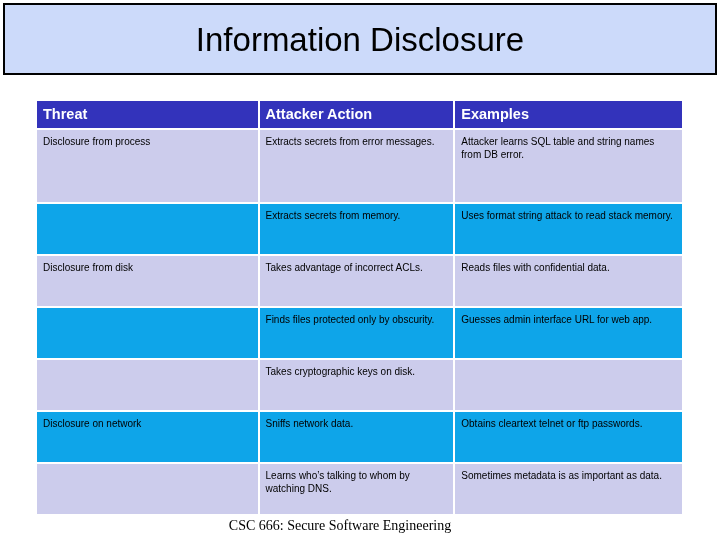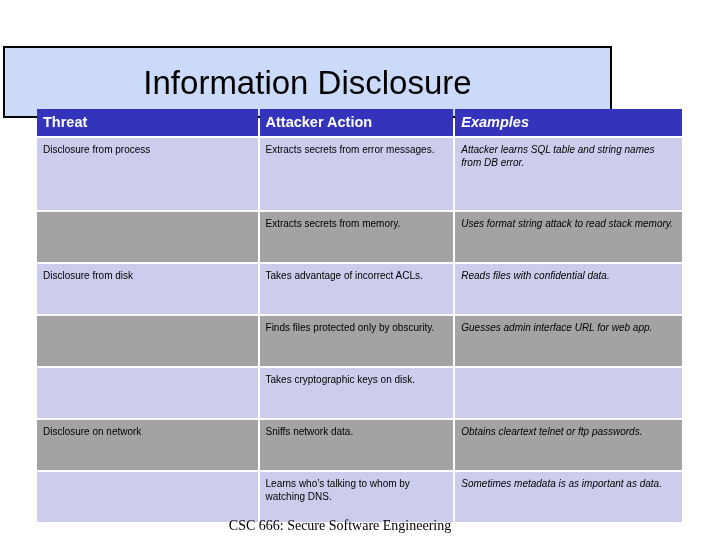--- a/index.html
+++ b/index.html
@@ -13,44 +13,43 @@
     font-family: "Liberation Sans", sans-serif;
     overflow: hidden;
     position: relative;
   }
 
   
   #title-banner {
     position: absolute;
     left: 3px;
     top: 3px;
-    width: 609px;
+    width: 714px;
     height: 72px;
     background: #ccdafa;
     border: 2px solid #000000;
     box-sizing: border-box;
     display: flex;
     align-items: center;
     justify-content: center;
-    margin-top: 43px;
   }
   #slide-title {
     font-size: 33px;
     line-height: 1;
     color: #000000;
     font-weight: normal;
     letter-spacing: 0px;
     white-space: nowrap;
   }
 
   
   #threat-table {
     position: absolute;
     left: 35px;
-    top: 107px;
+    top: 99px;
     width: 649px;
     border-collapse: separate;
     border-spacing: 2px 2px;
     table-layout: fixed;
   }
   #threat-table th,
   #threat-table td {
     padding: 5px 6px 6px 6px;
     text-align: left;
     vertical-align: top;
@@ -63,24 +62,24 @@
     background: #3333bb;
     color: #ffffff;
     font-weight: bold;
     font-size: 14.5px;
     padding-top: 4px;
     padding-bottom: 4px;
     height: 25px;
   }
   .col-threat   { width: 214px; }
   .col-action   { width: 188px; }
-  .col-examples { width: 220px; font-style: italic; }
+  .col-examples { width: 220px; }
 
   tr.shade-dark  td { background: #ccccec; }
-  tr.shade-light td { background: #a3a3a3; }
+  tr.shade-light td { background: #0ea5e9; }
 
   .r1 td { height: 72px; }
   .r2 td { height: 50px; }
   .r3 td { height: 50px; }
   .r4 td { height: 50px; }
   .r5 td { height: 50px; }
   .r6 td { height: 50px; }
   .r7 td { height: 50px; }
 
   

